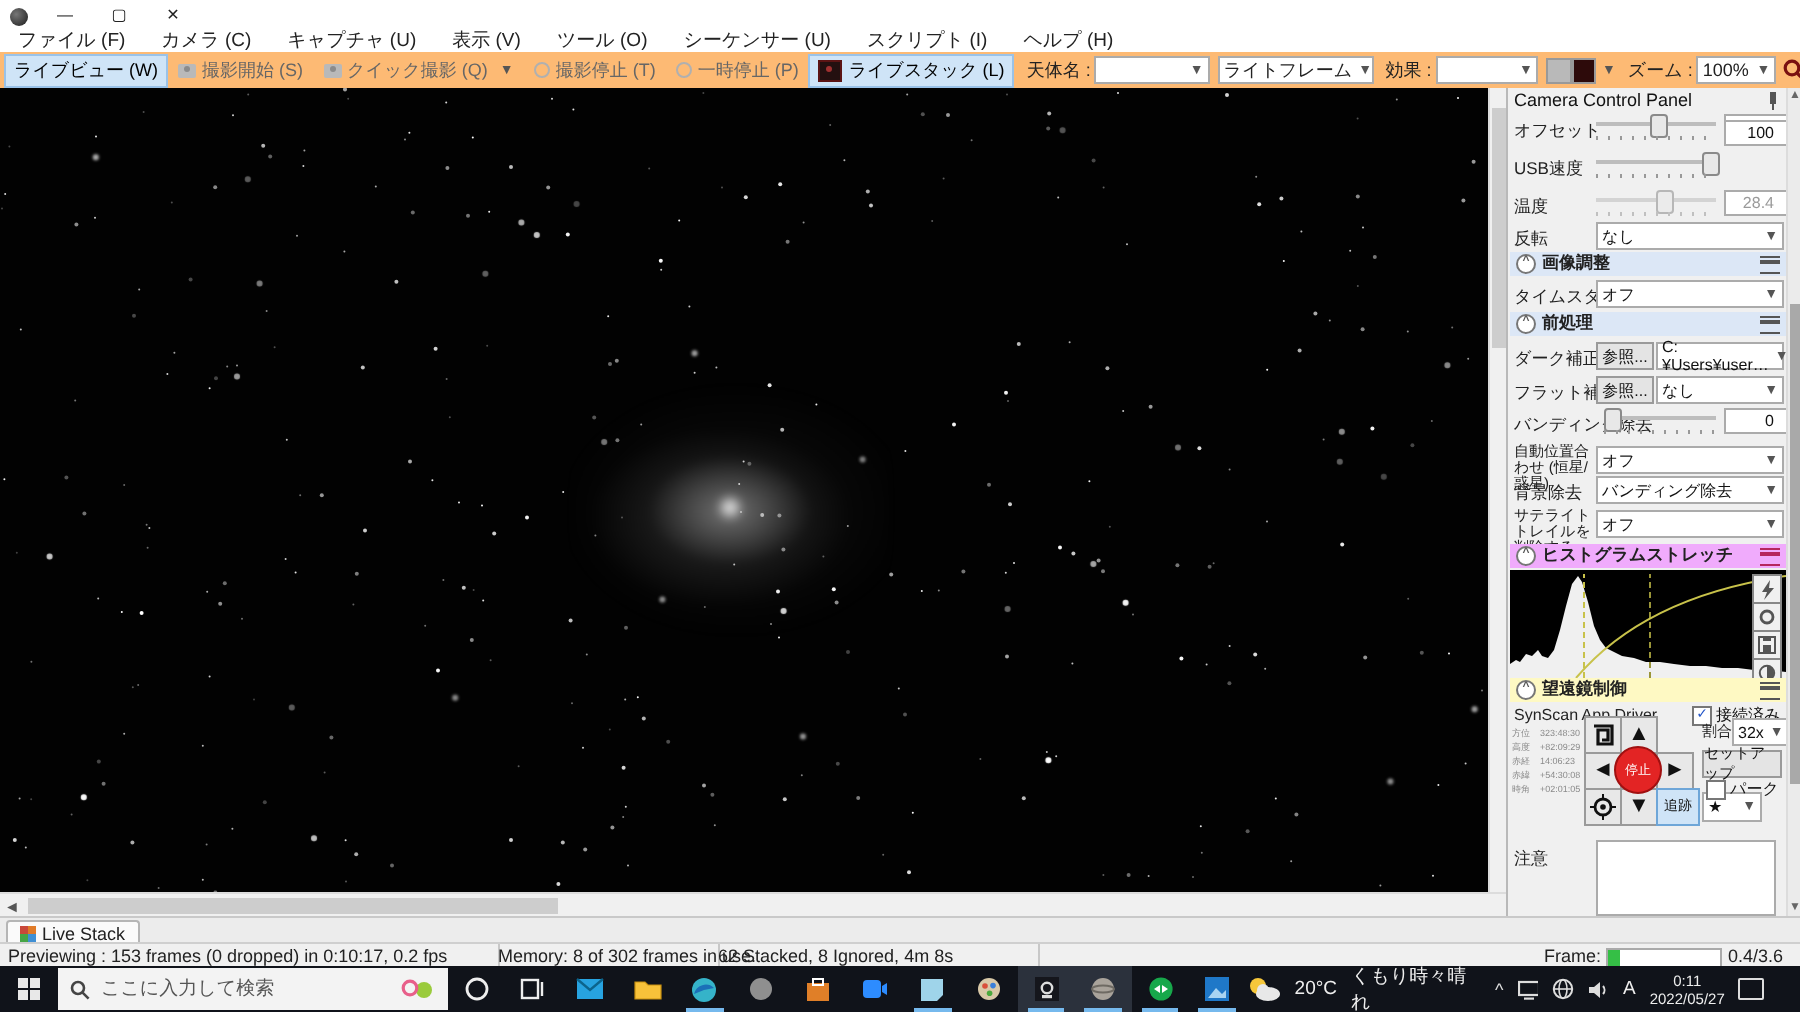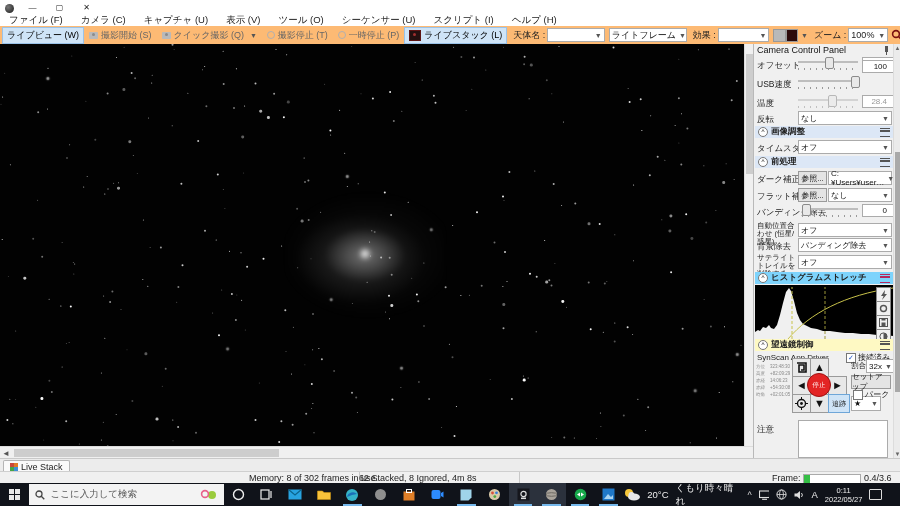--- a/index.html
+++ b/index.html
@@ -47,21 +47,21 @@
   .harrow{width:12px;text-align:center;color:#555;font-size:8px}
   .hthumb{height:8px;width:265px;background:#cdcdcd;margin-left:2px}
 
   
   .right-panel{position:absolute;top:44px;left:753px;width:140px;height:414px;background:#f0f0f0;border-left:1px solid #b9b9b9;font-size:8.5px;overflow:hidden}
   .p-head{position:absolute;top:0;left:0;right:0;height:12px;display:flex;align-items:center;padding-left:3px;font-size:9px;color:#111}
   .pin{margin-left:auto;margin-right:4px;width:7px;height:9px;position:relative}
   .pin::before{content:"";position:absolute;left:2px;top:0;width:3px;height:6px;background:#555}
   .pin::after{content:"";position:absolute;left:3px;top:6px;width:1px;height:3px;background:#555}
   .sec-head{position:absolute;left:1px;right:1px;height:12px;display:flex;align-items:center;gap:3px;padding:0 3px;font-weight:700;font-size:8.5px;color:#222}
-  .sec-blue{background:#dce7f6}.sec-pink{background:#7dd3fc}.sec-yellow{background:#fef9c3}
+  .sec-blue{background:#dce7f6}.sec-pink{background:#f0abfc}.sec-yellow{background:#fef9c3}
   .chev-circ{width:8px;height:8px;border:1px solid #777;border-radius:50%;background:#fff;font-size:6px;line-height:7px;text-align:center;color:#555;flex:none}
   .burger{margin-left:auto;width:10px;height:7px;border-top:1.5px solid #555;border-bottom:1.5px solid #555;position:relative}
   .burger::after{content:"";position:absolute;left:0;right:0;top:1.5px;height:1.5px;background:#555}
   .burger.red{border-color:#b5265e}.burger.red::after{background:#b5265e}
 
   .row-label{position:absolute;left:3px;color:#222}
   .slider{position:absolute;height:14px}
   .slider .track{position:absolute;left:0;right:0;top:4px;height:2px;background:#bdbdbd}
   .slider .thumb{position:absolute;top:0;width:7px;height:10px;background:#e8e8e8;border:1px solid #8a8a8a;border-radius:2px}
   .slider .ticks{position:absolute;left:0;right:0;top:11px;height:2px;
@@ -396,20 +396,21 @@
   <span class="vsarrow" style="bottom:1px">▼</span>
 </div>
 
 <div class="tabrow">
   <div class="tab">
     <span class="tab-ico"></span>
     <span>Live Stack</span>
   </div>
 </div>
 <div class="statusbar">
+  <div class="seg" style="left:0;width:245px">Previewing : 153 frames (0 dropped) in 0:10:17, 0.2 fps</div>
   <div class="seg" style="left:245px;width:110px">Memory: 8 of 302 frames in use.</div>
   <div class="seg" style="left:355px;width:160px">62 Stacked, 8 Ignored, 4m 8s</div>
   <span class="abs" style="left:772px;top:1px">Frame:</span>
   <div class="pbar" style="left:803px">
       <div class="pfill" id="pfill" style="background: rgb(53, 191, 70);"></div>
     </div>
   <span class="abs" style="left:864px;top:1px">0.4/3.6</span>
 </div>
 
 <div class="taskbar">

